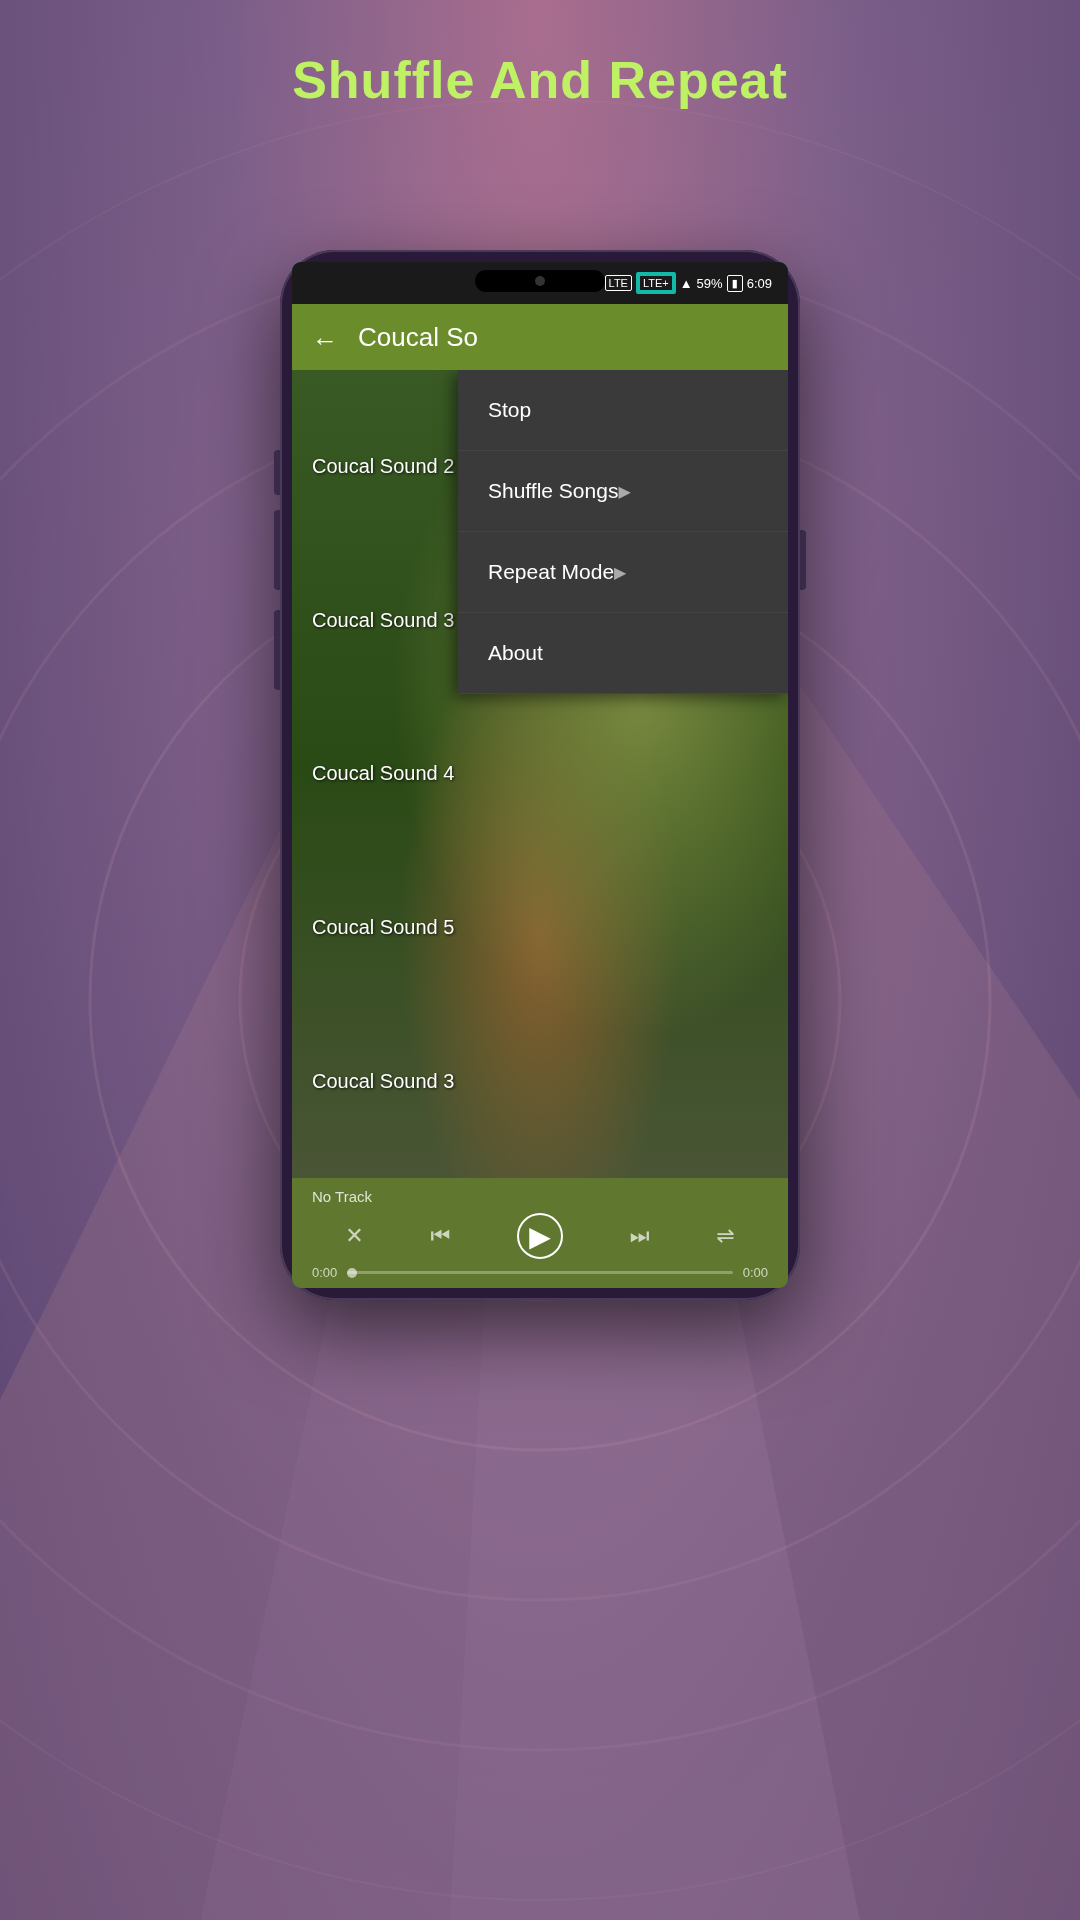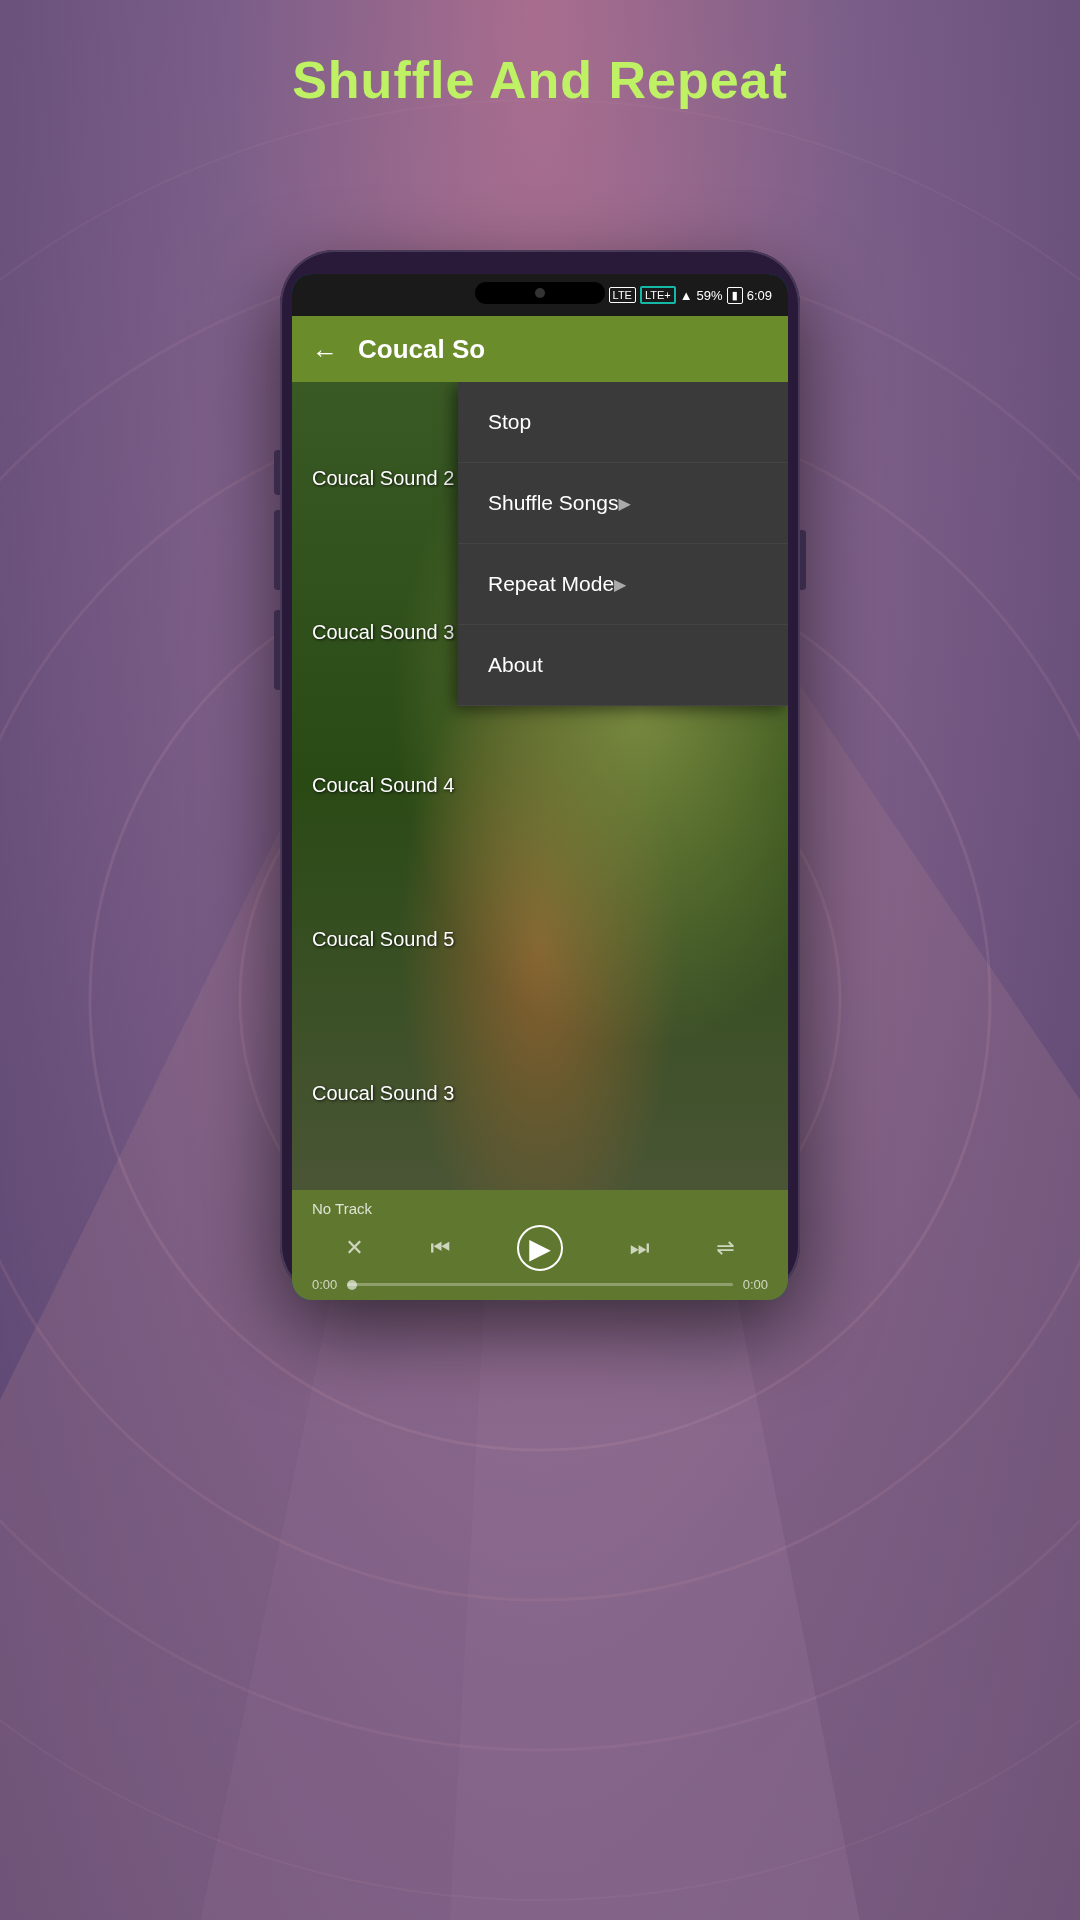--- a/index.html
+++ b/index.html
@@ -63,24 +63,23 @@
       border-radius: 55px;
       padding: 12px;
       box-shadow: 0 30px 80px rgba(0,0,0,0.6), inset 0 0 0 2px #4a3a5a;
       position: relative;
     }
 
     .phone-inner {
       width: 100%;
       height: 100%;
       background: #0369a1;
-      border-radius: 20px;
+      border-radius: 9px;
       overflow: hidden;
       position: relative;
-      margin-top: 12px;
     }
 
     
     .side-btn-right {
       position: absolute;
       right: -6px;
       top: 280px;
       width: 6px;
       height: 60px;
       background: #3a2a4a;
@@ -166,21 +165,21 @@
 
     .back-arrow {
       color: white;
       font-size: 26px;
       cursor: pointer;
     }
 
     .header-title {
       color: white;
       font-size: 26px;
-      font-weight: 700;
+      font-weight: 400;
     }
 
     
     .content-area {
       width: 100%;
       flex: 1;
       position: relative;
       overflow: hidden;
       height: calc(100% - 42px - 66px - 110px);
     }
@@ -370,21 +369,21 @@
     <div class="side-btn-left3"></div>
 
     <div class="phone-inner">
 
       <div class="status-bar">
         <div class="notch">
           <div class="camera-dot"></div>
         </div>
         <div class="status-icons">
           <span style="font-size:11px; border:1px solid white; padding:1px 3px; border-radius:2px;">LTE</span>
-          <span style="font-size:11px; border:2px solid #14b8a6; padding:1px 3px; border-radius:2px;">LTE+</span>
+          <span style="font-size:11px; border:4px solid #14b8a6; padding:1px 3px; border-radius:2px;">LTE+</span>
           <span>▲</span>
           <span>59%</span>
           <span style="border:1px solid white; padding:1px 4px; border-radius:2px; font-size:11px;">▮</span>
           <span style="font-weight:normal;">6:09</span>
         </div>
       </div>
 
       <div class="app-header">
         <span class="back-arrow">←</span>
         <span class="header-title">Coucal So</span>

